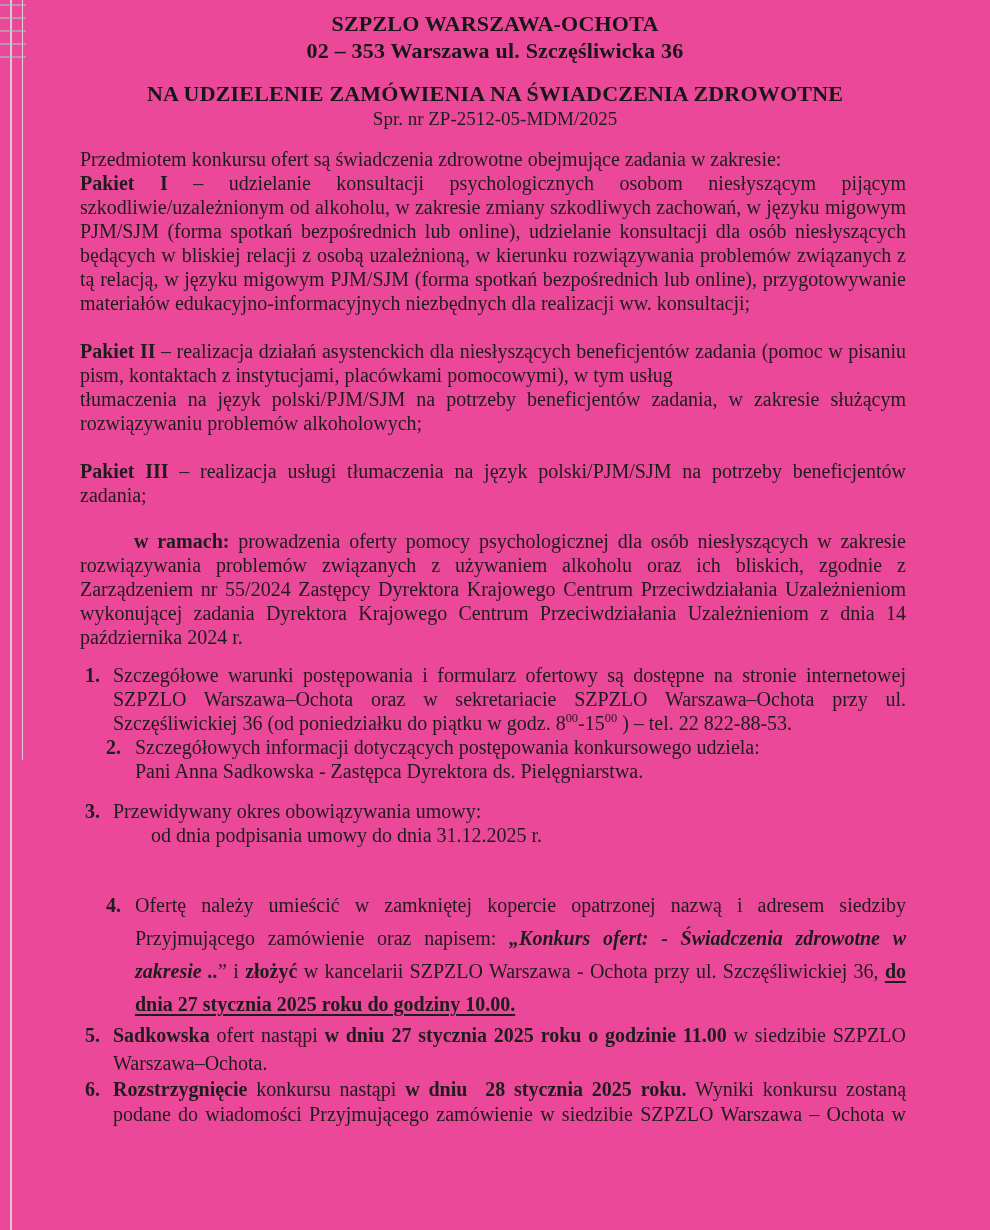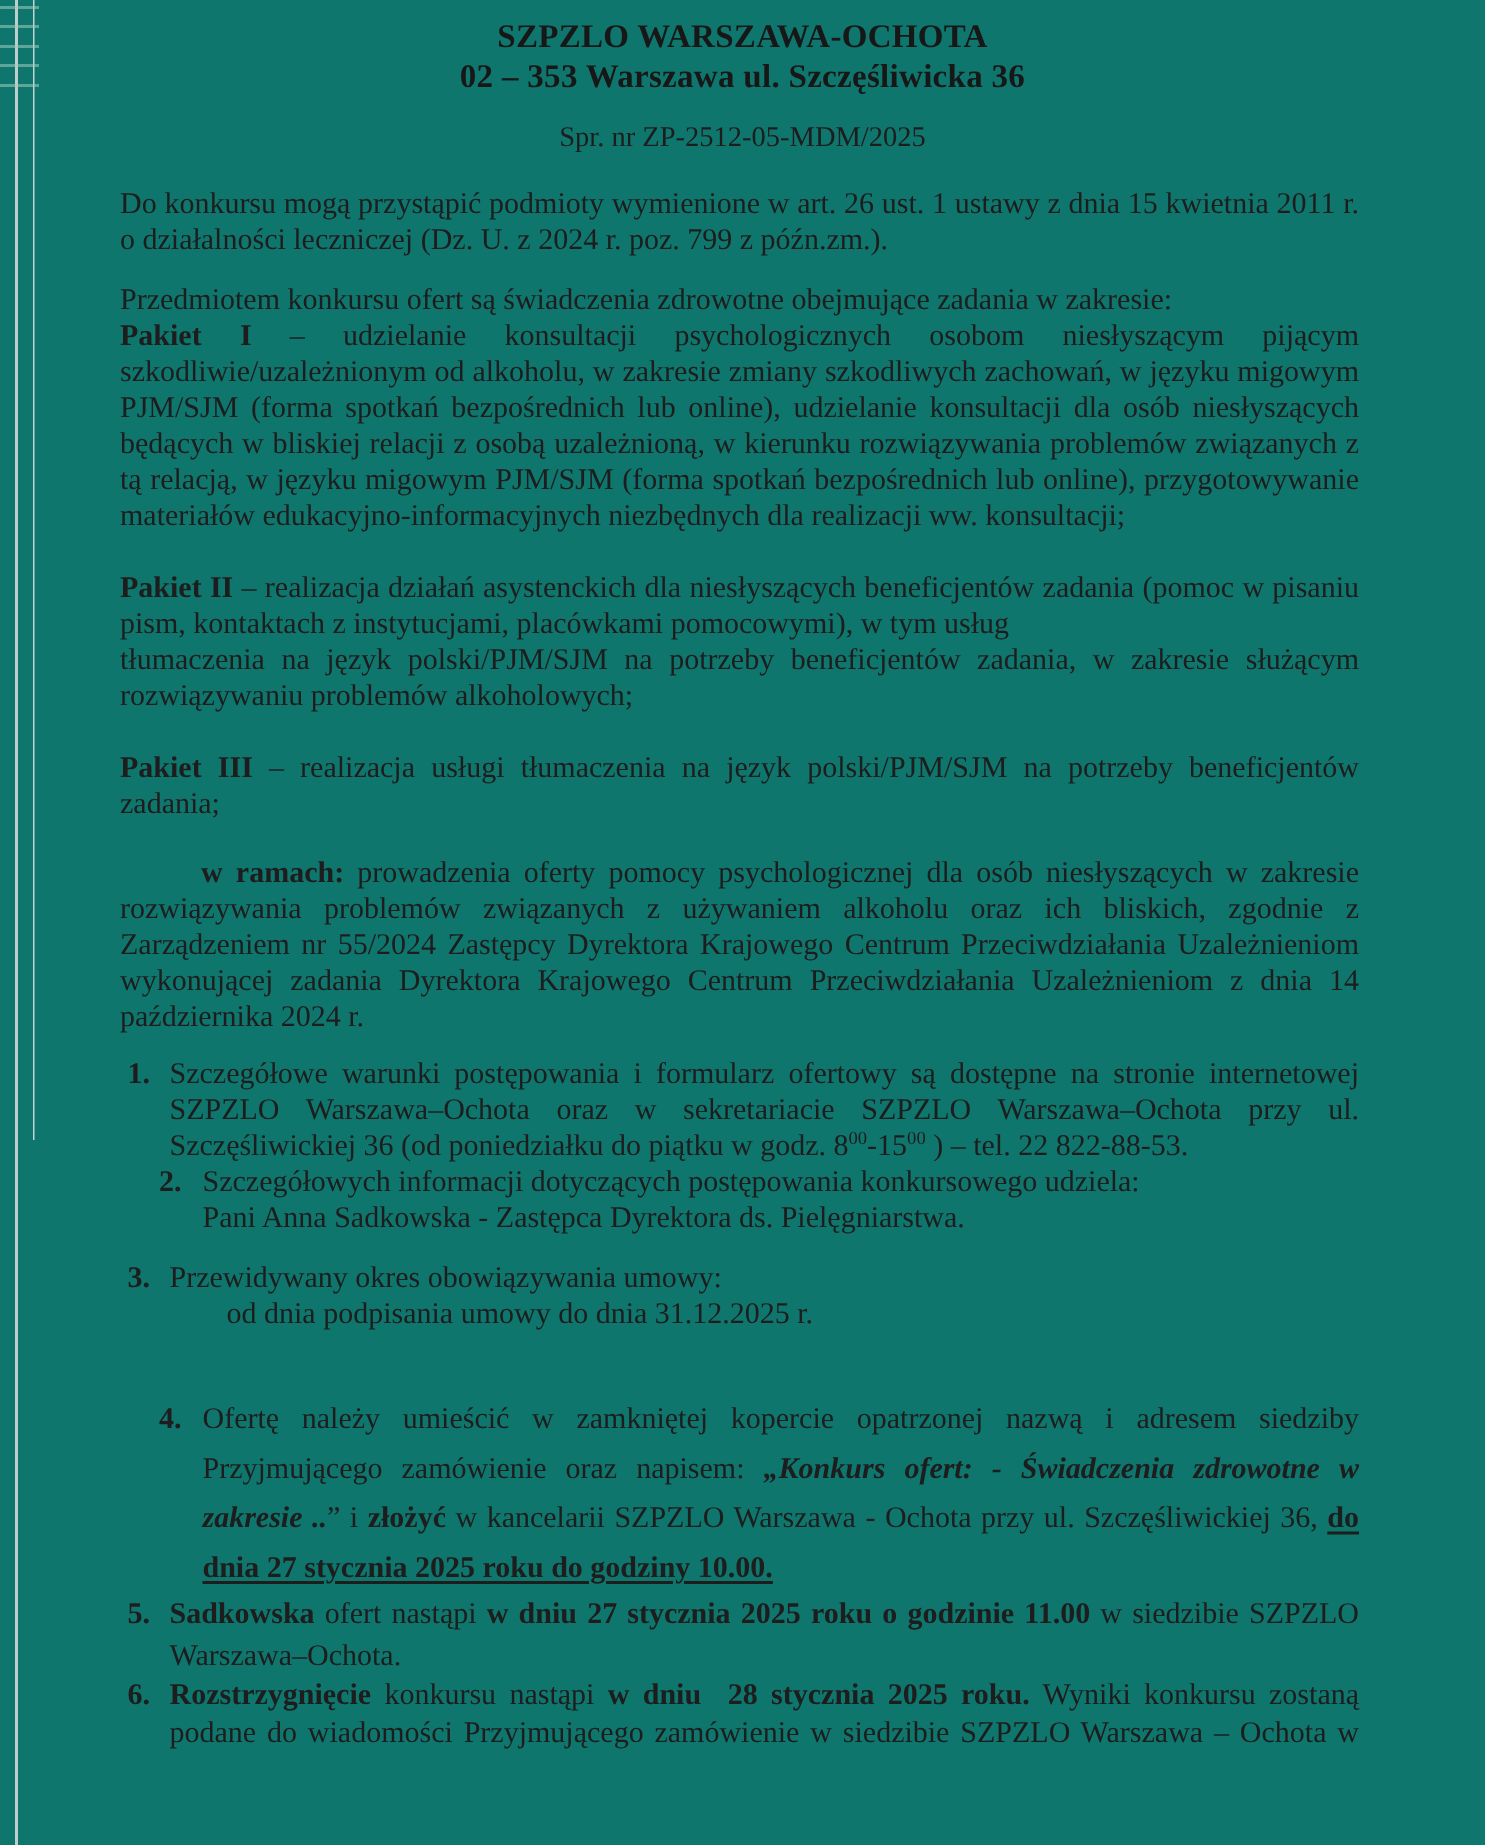--- a/index.html
+++ b/index.html
@@ -2,21 +2,21 @@
 <html lang="pl"><head>
 <meta charset="utf-8">
 <style>
   html, body { margin: 0; padding: 0; }
   body {
     width: 990px; height: 1230px; overflow: hidden;
     background: #ffffff;
   }
   .page {
     position: relative; width: 990px; height: 1230px;
-    background: #0f766e;
+    background: #ec4899;
     font-family: "Liberation Serif", "DejaVu Serif", serif;
     color: #1d1d1d;
   }
   
   .edge-line {
     position: absolute; left: 10px; top: 0; width: 2px; height: 1230px;
     background: #dcdedd; opacity: 0.85;
   }
   .edge-line-2 {
     position: absolute; left: 22px; top: 0; width: 1px; height: 760px;
@@ -76,25 +76,25 @@
 <div class="page">
 
   <div class="edge-line"></div>
   <div class="edge-line-2"></div>
   <div class="corner-marks"></div>
 
   <header class="doc-header">
     <div class="h-line">SZPZLO WARSZAWA-OCHOTA</div>
     <div class="h-line">02 – 353 Warszawa ul. Szczęśliwicka 36</div>
     <div class="h-gap"></div>
+    <div class="h-line">NA UDZIELENIE ZAMÓWIENIA NA ŚWIADCZENIA ZDROWOTNE</div>
     <div class="h-case">Spr. nr ZP-2512-05-MDM/2025</div>
   </header>
 
   <main>
-    <p class="para p-intro"><span>Do konkursu mogą przystąpić podmioty wymienione w art. 26 ust. 1 ustawy z dnia 15 kwietnia 2011 r. o działalności leczniczej (Dz. U. z 2024 r. poz. 799 z późn.zm.).</span></p>
 
     <p class="para p-subject"><span>Przedmiotem konkursu ofert są świadczenia zdrowotne obejmujące zadania w zakresie:</span></p>
     <p class="para p-pak1"><span class="b">Pakiet I</span><span> – udzielanie konsultacji psychologicznych osobom niesłyszącym pijącym szkodliwie/uzależnionym od alkoholu, w zakresie zmiany szkodliwych zachowań, w języku migowym PJM/SJM (forma spotkań bezpośrednich lub online), udzielanie konsultacji dla osób niesłyszących będących w bliskiej relacji z osobą uzależnioną, w kierunku rozwiązywania problemów związanych z tą relacją, w języku migowym PJM/SJM (forma spotkań bezpośrednich lub online), przygotowywanie materiałów edukacyjno-informacyjnych niezbędnych dla realizacji ww. konsultacji;</span></p>
     <p class="para p-pak2"><span class="b">Pakiet II</span><span> – realizacja działań asystenckich dla niesłyszących beneficjentów zadania (pomoc w pisaniu pism, kontaktach z instytucjami, placówkami pomocowymi), w tym usług</span><br><span>tłumaczenia na język polski/PJM/SJM na potrzeby beneficjentów zadania, w zakresie służącym rozwiązywaniu problemów alkoholowych;</span></p>
     <p class="para p-pak3"><span class="b">Pakiet III</span><span> – realizacja usługi tłumaczenia na język polski/PJM/SJM na potrzeby beneficjentów zadania;</span></p>
     <p class="para p-wramach"><span class="b">w ramach:</span><span> prowadzenia oferty pomocy psychologicznej dla osób niesłyszących w zakresie rozwiązywania problemów związanych z używaniem alkoholu oraz ich bliskich, zgodnie z Zarządzeniem nr 55/2024 Zastępcy Dyrektora Krajowego Centrum Przeciwdziałania Uzależnieniom wykonującej zadania Dyrektora Krajowego Centrum Przeciwdziałania Uzależnieniom z dnia 14 października 2024 r.</span></p>
 
     <div class="olist">
 
       <div class="li lvl1 li-1">

